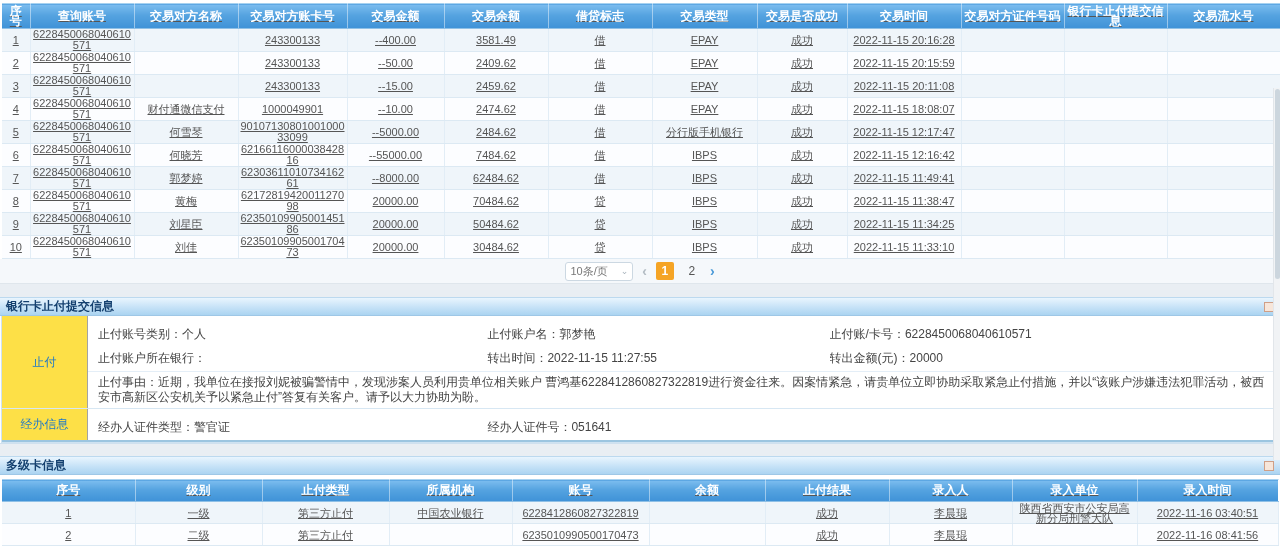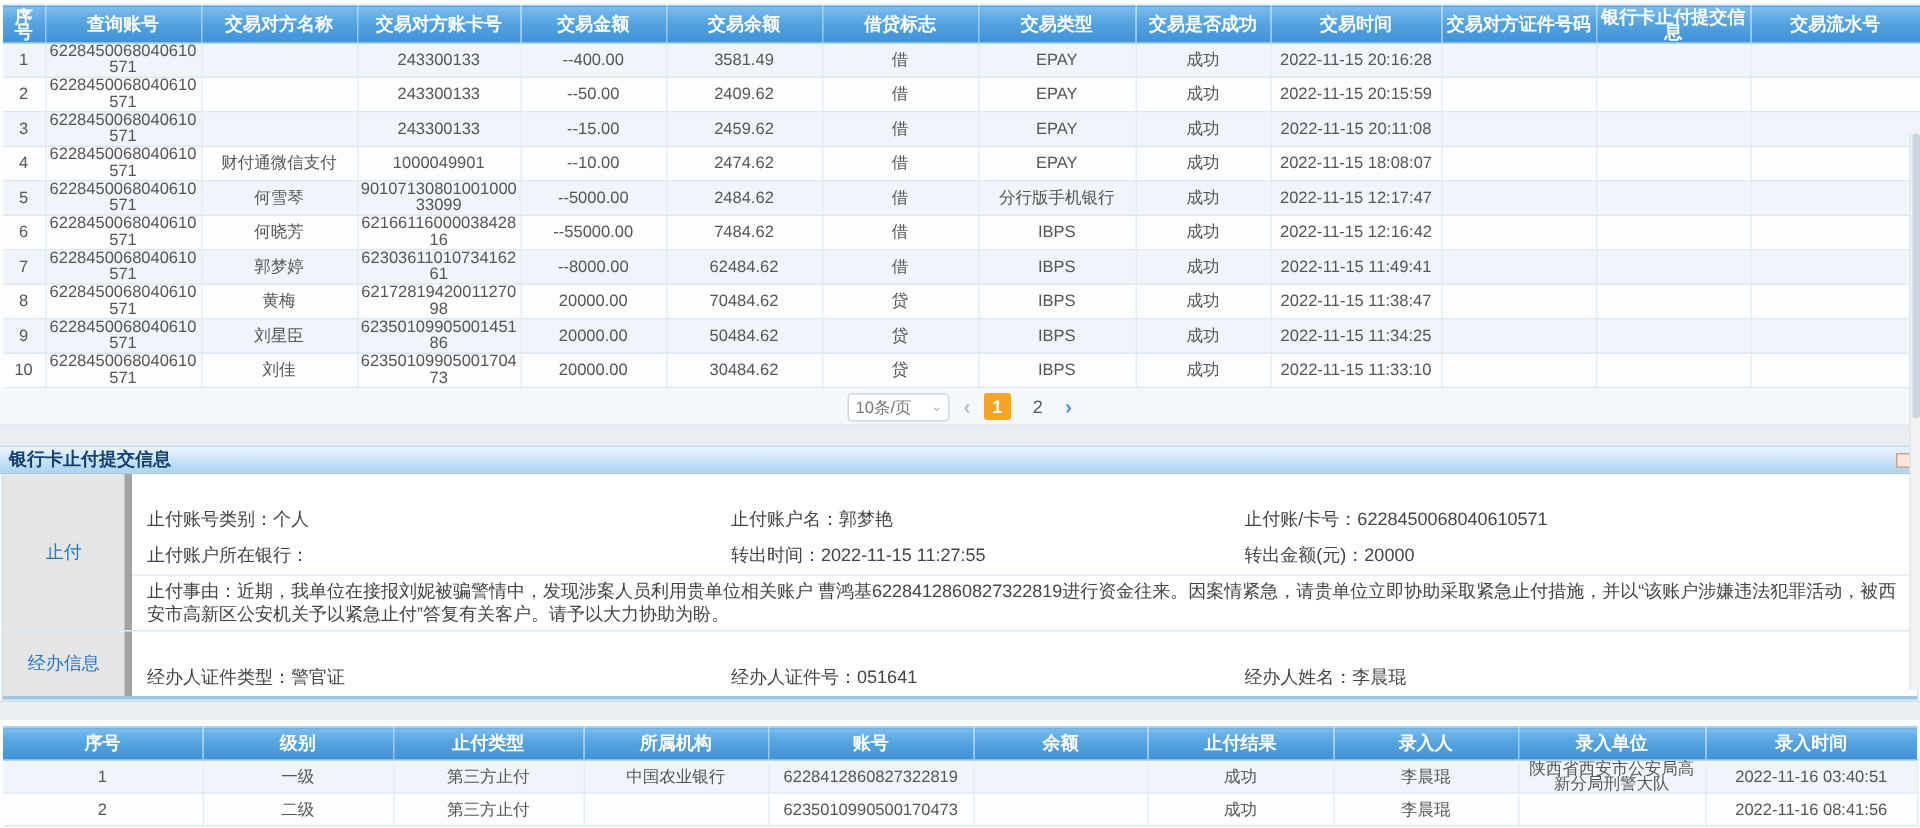--- a/index.html
+++ b/index.html
@@ -1,20 +1,20 @@
 <!DOCTYPE html>
 <html><head>
 <meta charset="utf-8">
 <style>
 *{box-sizing:border-box;margin:0;padding:0;}
 html,body{width:1280px;height:552px;}
 body{font-family:"Liberation Sans","DejaVu Sans",sans-serif;background:#fff;position:relative;overflow:hidden;color:#555;}
 
 
-.tbl{border-collapse:collapse;table-layout:fixed;}
+.tbl{border-collapse:collapse;table-layout:fixed;text-decoration:underline;}
 .tbl th{background:linear-gradient(180deg,#7cbdef 0%,#55a3e0 45%,#3f92d7 100%);
   color:#fff;font-size:12px;font-weight:bold;line-height:10px;padding:2px 2px;
   border-right:1px solid rgba(255,255,255,.45);border-bottom:1px solid #8fc0e6;border-top:1px solid #a7d2f0;
   word-break:break-all;}
 .tbl td{font-size:11px;line-height:11px;text-align:center;vertical-align:middle;padding:0 2px;
   border-right:1px solid #e2edf6;border-bottom:1px solid #dce9f3;word-break:break-all;color:#555;}
 .tbl tbody tr:nth-child(odd) td{background:#eff5fa;}
 .tbl tbody tr:nth-child(even) td{background:#fcfdff;}
 
 #txn{width:1278px;margin:3px 0 0 2px;}
@@ -37,23 +37,23 @@
 .band2{height:13px;background:#e9eef3;border-top:1px solid #cfe0ee;}
 .section-bar{height:19px;background:linear-gradient(180deg,#e9f5fe 0%,#c6e2f7 55%,#abd4f1 100%);
   border-top:1px solid #bcd9ef;border-bottom:1px solid #9ec7e6;display:flex;align-items:center;
   padding:0 6px;font-size:12px;font-weight:bold;color:#14406f;position:relative;}
 .bar-icon{position:absolute;right:6px;top:4px;width:10px;height:10px;border:1px solid #cf9f87;background:#f7e6da;cursor:pointer;}
 
 
 .panel{border:1px solid #cfe2f1;border-top:none;background:#fff;margin:0 1px;}
 .prow{display:flex;border-bottom:1px solid #d7e7f3;}
 .prow:last-child{border-bottom:2px solid #9cc5e0;}
-.plabel{width:86px;display:flex;align-items:center;justify-content:center;color:#1f78c8;font-size:12px;border-right:5px solid #a3a3a3;background:#e5e5e5;flex:none;}
+.plabel{width:86px;display:flex;align-items:center;justify-content:center;color:#1f78c8;font-size:12px;border-right:1px solid #a3a3a3;background:#fde047;flex:none;}
 .pbody{flex:1;min-width:0;}
-.fgrid{display:grid;grid-template-columns:33% 29% 38%;padding:18px 0 1px 10px;}
+.fgrid{display:grid;grid-template-columns:33% 29% 38%;padding:6px 0 1px 10px;}
 .fgrid .field{line-height:24px;font-size:12px;color:#444;white-space:nowrap;overflow:hidden;}
 .reason{border-top:1px solid #e4eef7;padding:3px 10px 3px;font-size:12px;line-height:15px;color:#444;}
 
 
 .vscroll{position:absolute;right:0;top:88px;width:7px;height:372px;background:#f1f3f5;border-left:1px solid #e2e6ea;}
 .vthumb{width:5px;margin:1px auto 0;height:190px;background:#ccd6de;border-radius:3px;}
 </style>
 </head>
 <body>
 
@@ -276,32 +276,35 @@
           </div>
         <div class="reason">止付事由：近期，我单位在接报刘妮被骗警情中，发现涉案人员利用贵单位相关账户 曹鸿基6228412860827322819进行资金往来。因案情紧急，请贵单位立即协助采取紧急止付措施，并以“该账户涉嫌违法犯罪活动，被西安市高新区公安机关予以紧急止付”答复有关客户。请予以大力协助为盼。</div>
       </div>
     </div>
     <div class="prow">
       <div class="plabel">经办信息</div>
       <div class="pbody">
         <div class="fgrid">
             <div class="field">经办人证件类型：警官证</div>
             <div class="field">经办人证件号：051641</div>
-            <div class="field">经办人姓名：李晨琨</div>
             <div class="field"></div>
             <div class="field"></div>
           </div>
       </div>
     </div>
   </div>
 </div>
 
 <div class="band2"></div>
 
 <div>
+  <div class="section-bar">
+    <span>多级卡信息</span>
+    <span class="bar-icon"></span>
+  </div>
   <table id="mcard" class="tbl">
     <colgroup>
       <col style="width:133px">
         <col style="width:127px">
         <col style="width:127px">
         <col style="width:123px">
       <col style="width:137px">
         <col style="width:116px">
         <col style="width:124px">
         <col style="width:123px">

